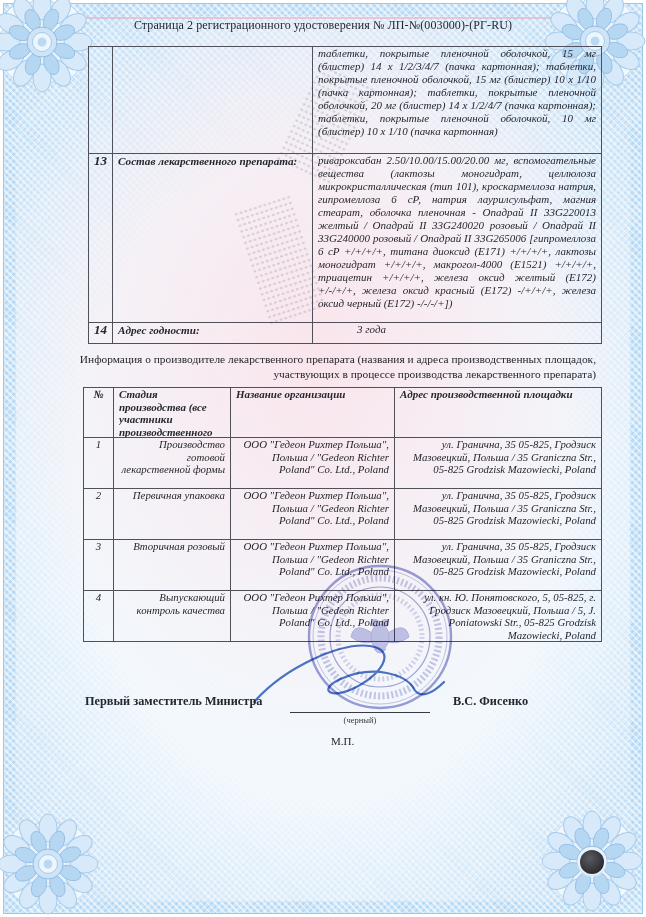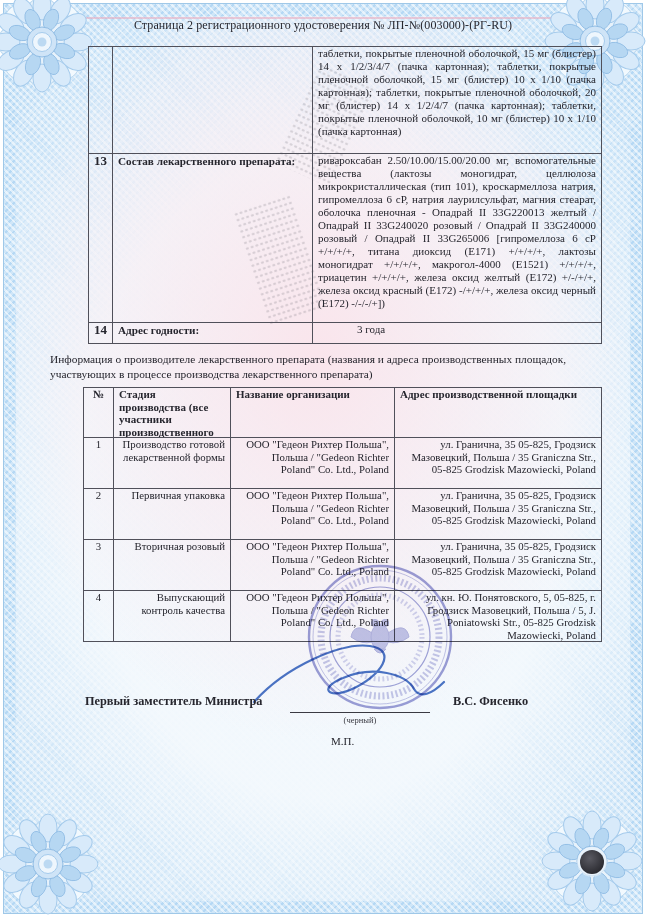--- a/index.html
+++ b/index.html
@@ -2,21 +2,21 @@
 <html><head>
 <meta charset="utf-8">
 <style>
   html,body { margin:0; padding:0; }
   body {
     width:646px; height:917px; position:relative; overflow:hidden;
     background:#ffffff;
     font-family:"Liberation Serif", serif;
     color:#26262e;
   }
-  .abs { position:absolute; }
+  .abs { position:absolute;font-style:italic; }
 
   
   .cert-band {
     position:absolute; inset:3px;
     background:
       repeating-linear-gradient(45deg, rgba(255,255,255,0.55) 0 2px, rgba(255,255,255,0) 2px 5px),
       repeating-linear-gradient(-45deg, rgba(150,200,240,0.45) 0 2px, rgba(255,255,255,0) 2px 5px),
       #cfe6f8;
     border:1px solid #9fc8e8;
   }
@@ -54,21 +54,21 @@
   .t2 { font-size:10.8px; line-height:12.6px; }
   .t2 th { text-align:left; font-weight:bold; font-size:11px; line-height:12.6px; padding:1px 5px 0 5px; }
   .t2 th.numh { text-align:center; }
   .t2 td.num { text-align:center; }
   .clip50 { height:50px; overflow:hidden;text-align:right; }
   .clip51 { height:49px; overflow:hidden; }
 
   
   .info-note {
     position:absolute; left:50px; top:352px; width:546px;
-    text-align:left; font-size:11.4px; line-height:14.5px;
+    text-align:right; font-size:11.4px; line-height:14.5px;
   }
 
   
   .sig-title { position:absolute; left:85px; top:694px; font-weight:bold; font-size:12.3px; }
   .sig-line  { position:absolute; left:290px; top:695px; width:140px; height:17px;
                border-bottom:1px solid #3a3a42; }
   .sig-caption { position:absolute; left:290px; top:715px; width:140px;
                text-align:center; font-size:8.5px; color:#3a3a42; }
   .sig-name  { position:absolute; left:453px; top:694px; font-weight:bold; font-size:12.3px; }
   .seal-caption { position:absolute; left:331px; top:735px; font-size:11px; }

